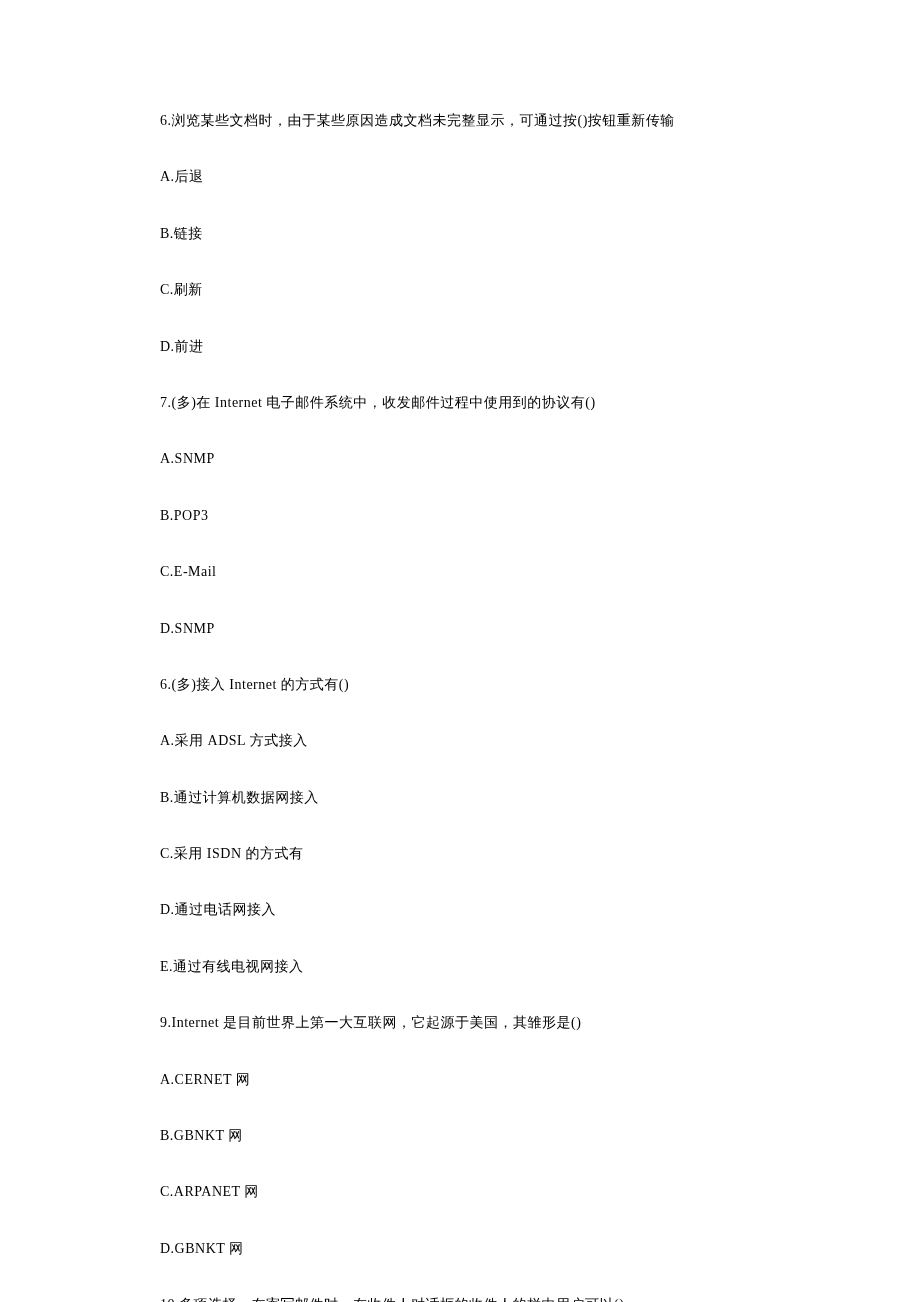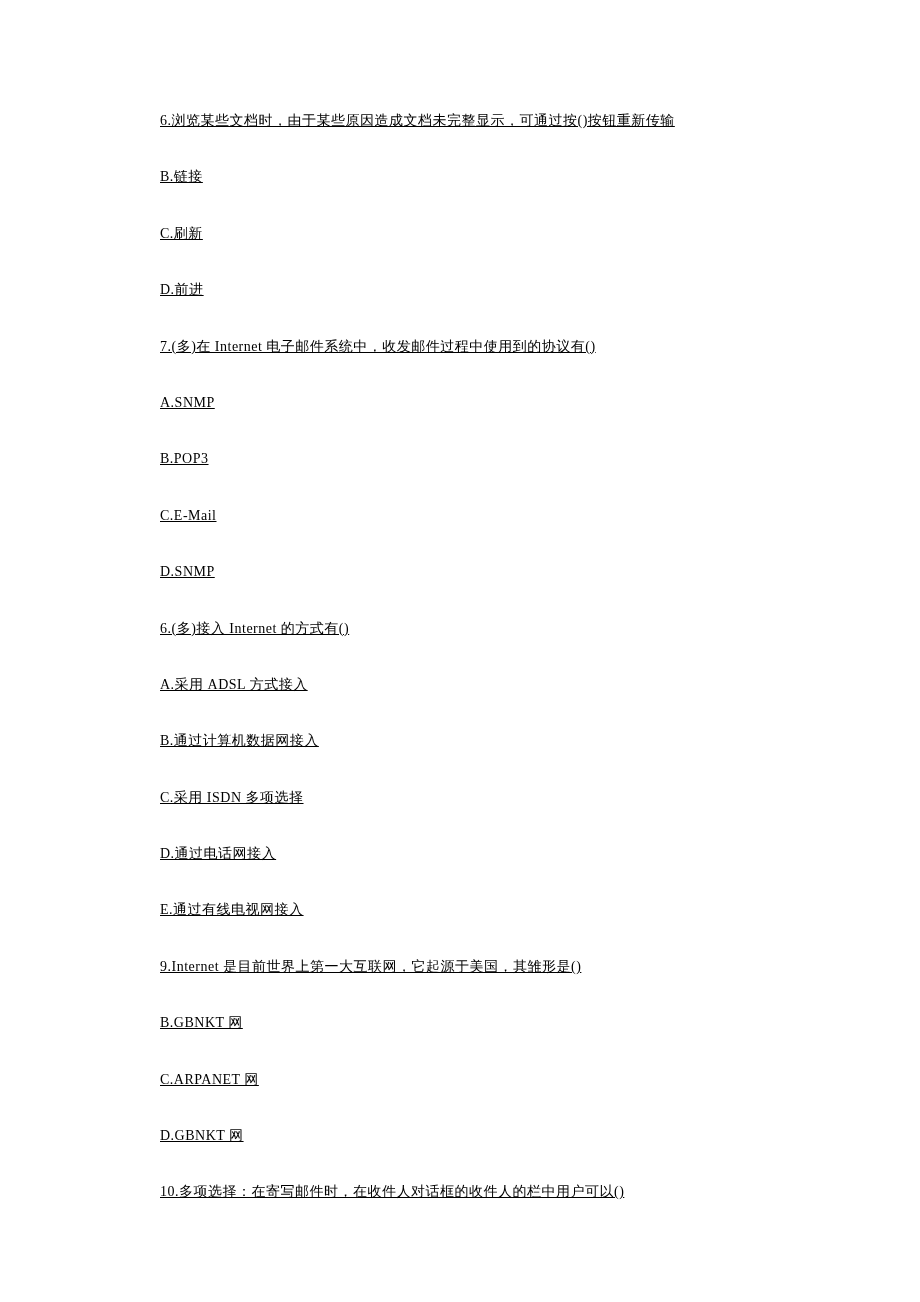--- a/index.html
+++ b/index.html
@@ -14,41 +14,42 @@
     .page {
       width: 920px;
       min-height: 1302px;
       padding: 110px 160px 80px 160px;
       box-sizing: border-box;
       background: #fff;
     }
     .block {
       margin-bottom: 34px;
       letter-spacing: 0.5px;
-      text-decoration: underline;
     }
   </style>
 </head>
 <body>
 
 <div class="page">
   <div class="block">6.浏览某些文档时，由于某些原因造成文档未完整显示，可通过按()按钮重新传输</div>
+  <div class="block">A.后退</div>
   <div class="block">B.链接</div>
   <div class="block">C.刷新</div>
   <div class="block">D.前进</div>
   <div class="block">7.(多)在 Internet 电子邮件系统中，收发邮件过程中使用到的协议有()</div>
   <div class="block">A.SNMP</div>
   <div class="block">B.POP3</div>
   <div class="block">C.E-Mail</div>
   <div class="block">D.SNMP</div>
   <div class="block">6.(多)接入 Internet 的方式有()</div>
   <div class="block">A.采用 ADSL 方式接入</div>
   <div class="block">B.通过计算机数据网接入</div>
-  <div class="block">C.采用 ISDN 多项选择</div>
+  <div class="block">C.采用 ISDN 的方式有</div>
   <div class="block">D.通过电话网接入</div>
   <div class="block">E.通过有线电视网接入</div>
   <div class="block">9.Internet 是目前世界上第一大互联网，它起源于美国，其雏形是()</div>
+  <div class="block">A.CERNET 网</div>
   <div class="block">B.GBNKT 网</div>
   <div class="block">C.ARPANET 网</div>
   <div class="block">D.GBNKT 网</div>
   <div class="block">10.多项选择：在寄写邮件时，在收件人对话框的收件人的栏中用户可以()</div>
 
 </div>
 
 </body></html>

